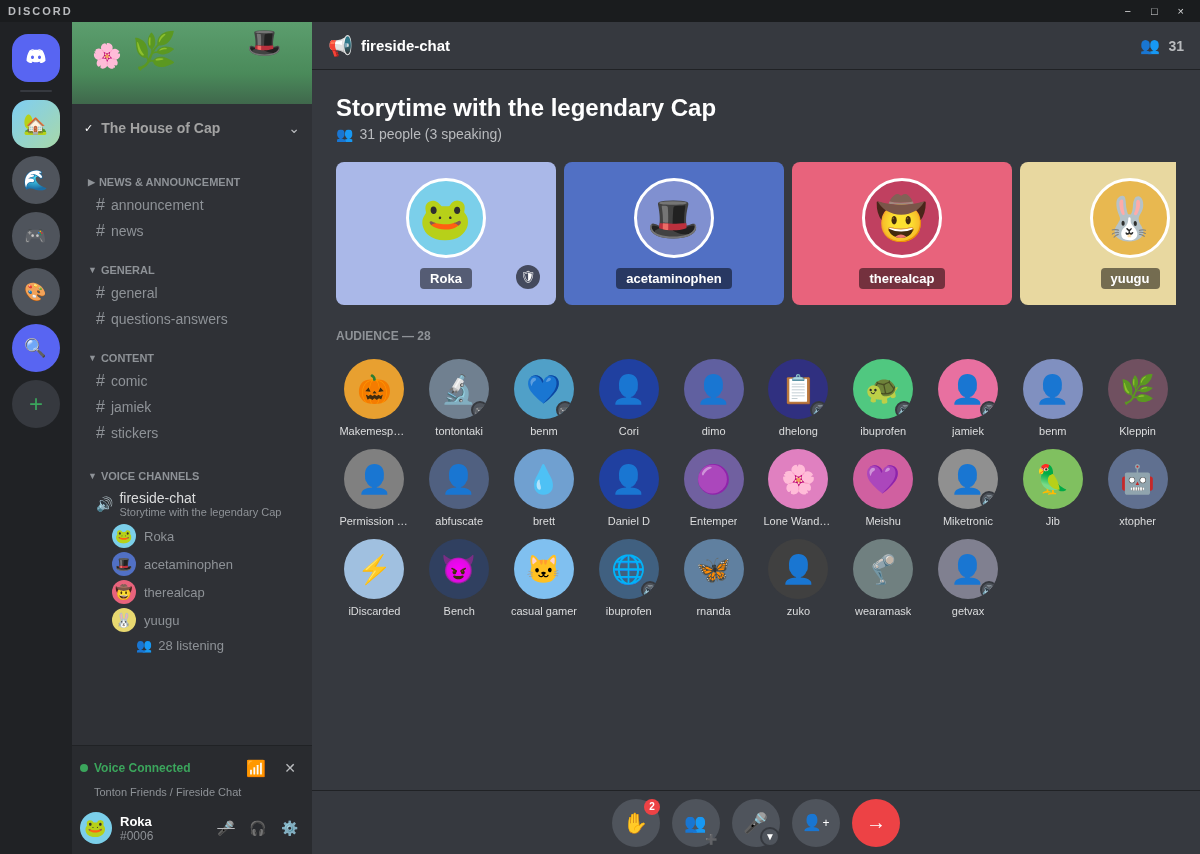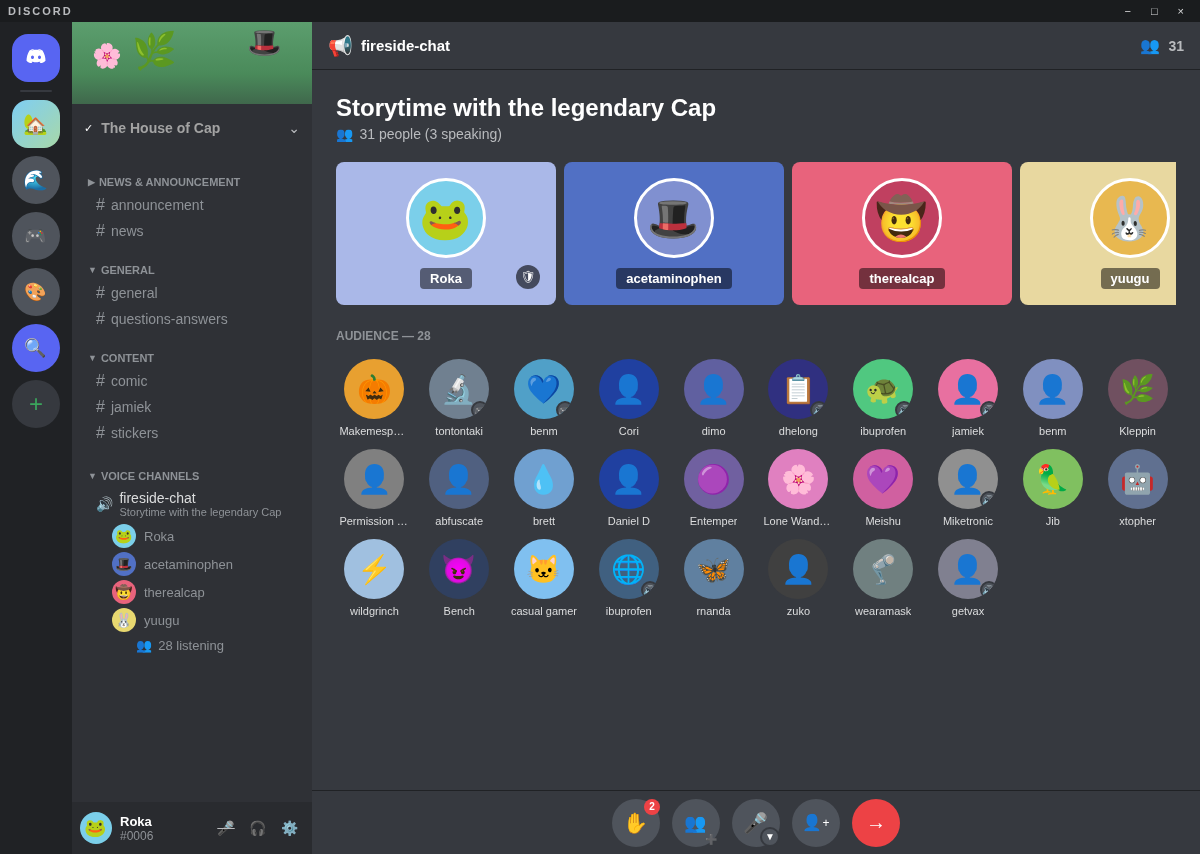--- a/index.html
+++ b/index.html
@@ -233,20 +233,31 @@
             <span>yuugu</span>
           </div>
           <div class="listening-count">
             <span>👥</span>
             <span>28 listening</span>
           </div>
         </div>
       </div>
     </div>
 
+    <div class="voice-connected-bar">
+      <div class="voice-connected-top">
+        <div class="voice-status-dot"></div>
+        <span style="color:#3ba55c; font-size:12px; font-weight:600;">Voice Connected</span>
+        <div style="margin-left:auto; display:flex; gap:6px;">
+          <span class="vc-action-btn" style="color:#3ba55c; font-size:16px;">📶</span>
+          <span class="vc-action-btn" style="color:#b9bbbe; font-size:14px;">✕</span>
+        </div>
+      </div>
+      <div style="color:#8e9297; font-size:11px; margin-left:14px;">Tonton Friends / Fireside Chat</div>
+    </div>
 
     <div class="user-panel">
       <div class="user-avatar-sm" style="background:#7bcfea; font-size:18px; display:flex; align-items:center; justify-content:center;">🐸</div>
       <div class="user-info">
         <div class="user-name-sm">Roka</div>
         <div class="user-tag">#0006</div>
       </div>
       <div class="user-actions">
         <div class="user-action-btn" style="text-decoration: line-through; font-size:14px;">🎤</div>
         <div class="user-action-btn" style="font-size:14px;">🎧</div>
@@ -376,21 +387,21 @@
           <div class="audience-member">
             <div class="audience-avatar" style="background: rgb(128, 192, 96); font-size: 28px;">🦜</div>
             <div class="audience-name">Jib</div>
           </div>
           <div class="audience-member">
             <div class="audience-avatar" style="background: rgb(96, 112, 144); font-size: 28px;">🤖</div>
             <div class="audience-name">xtopher</div>
           </div>
           <div class="audience-member">
             <div class="audience-avatar" style="background: rgb(160, 192, 224); font-size: 28px;">⚡</div>
-            <div class="audience-name">wildgrinch</div>
+            <div class="audience-name">iDiscarded</div>
           </div>
           <div class="audience-member">
             <div class="audience-avatar" style="background: rgb(48, 64, 96); font-size: 28px;">😈</div>
             <div class="audience-name">Bench</div>
           </div>
           <div class="audience-member">
             <div class="audience-avatar" style="background: rgb(128, 192, 240); font-size: 28px;">🐱</div>
             <div class="audience-name">casual gamer</div>
           </div>
           <div class="audience-member">

